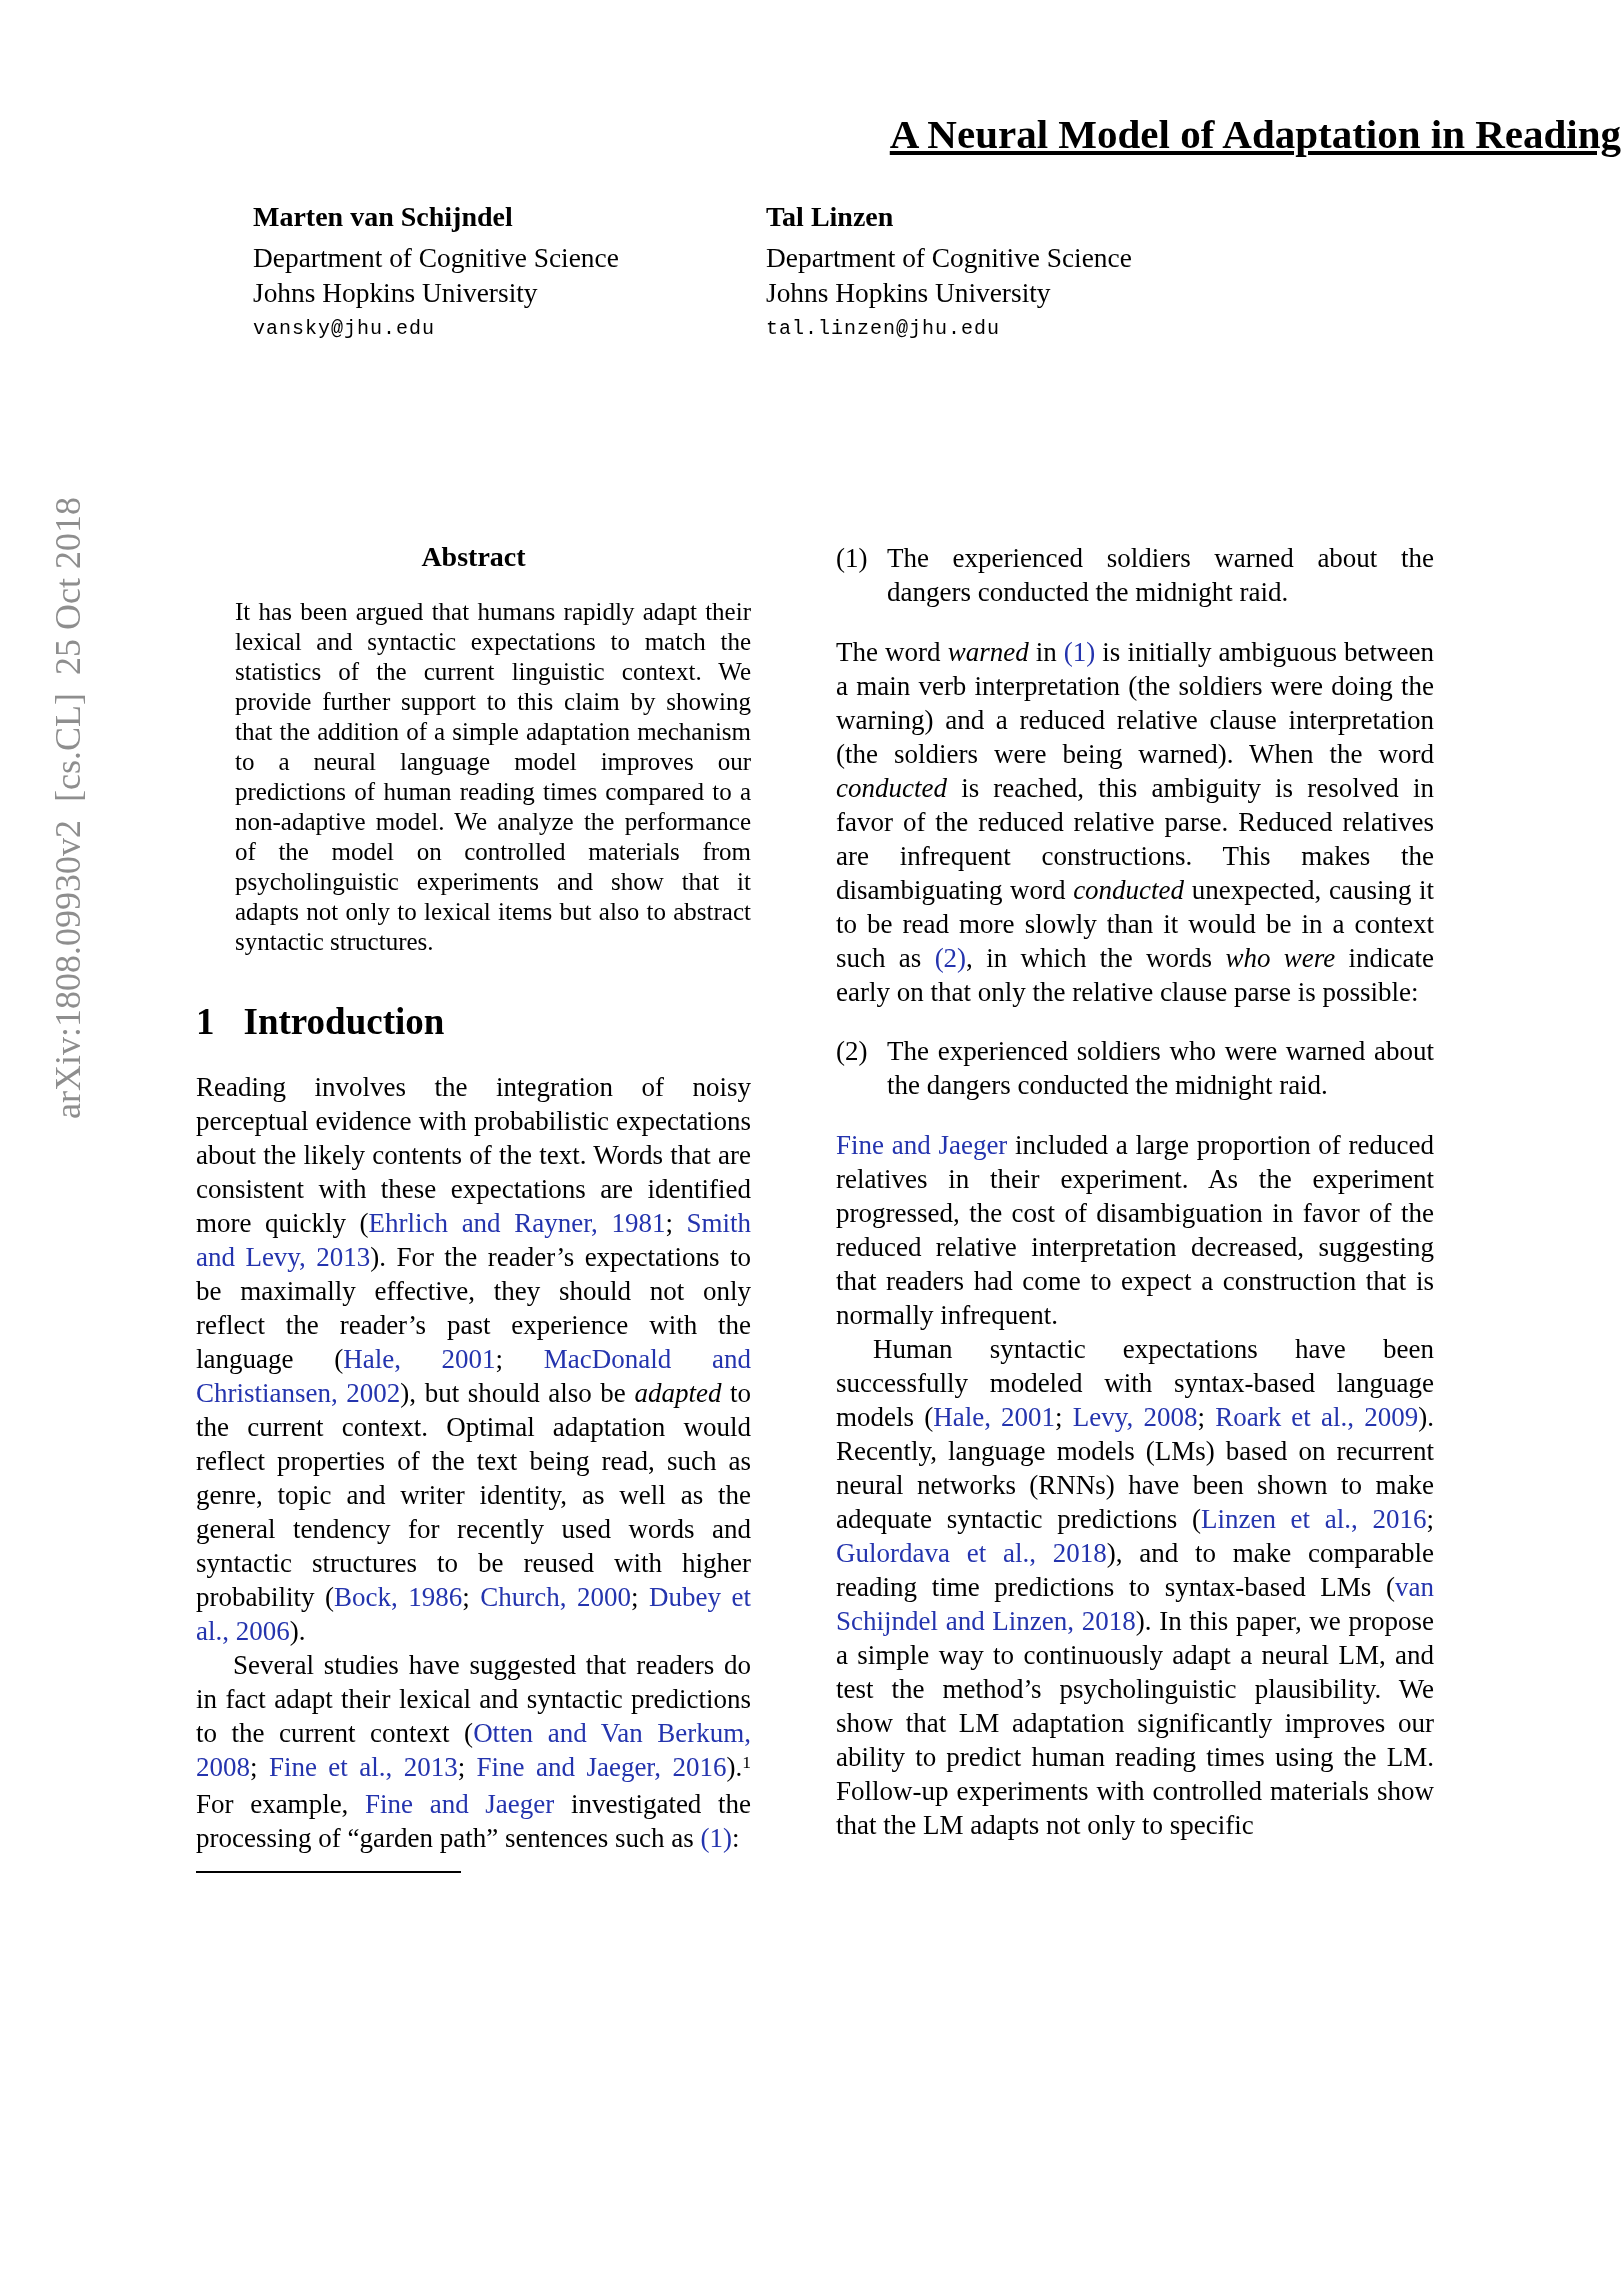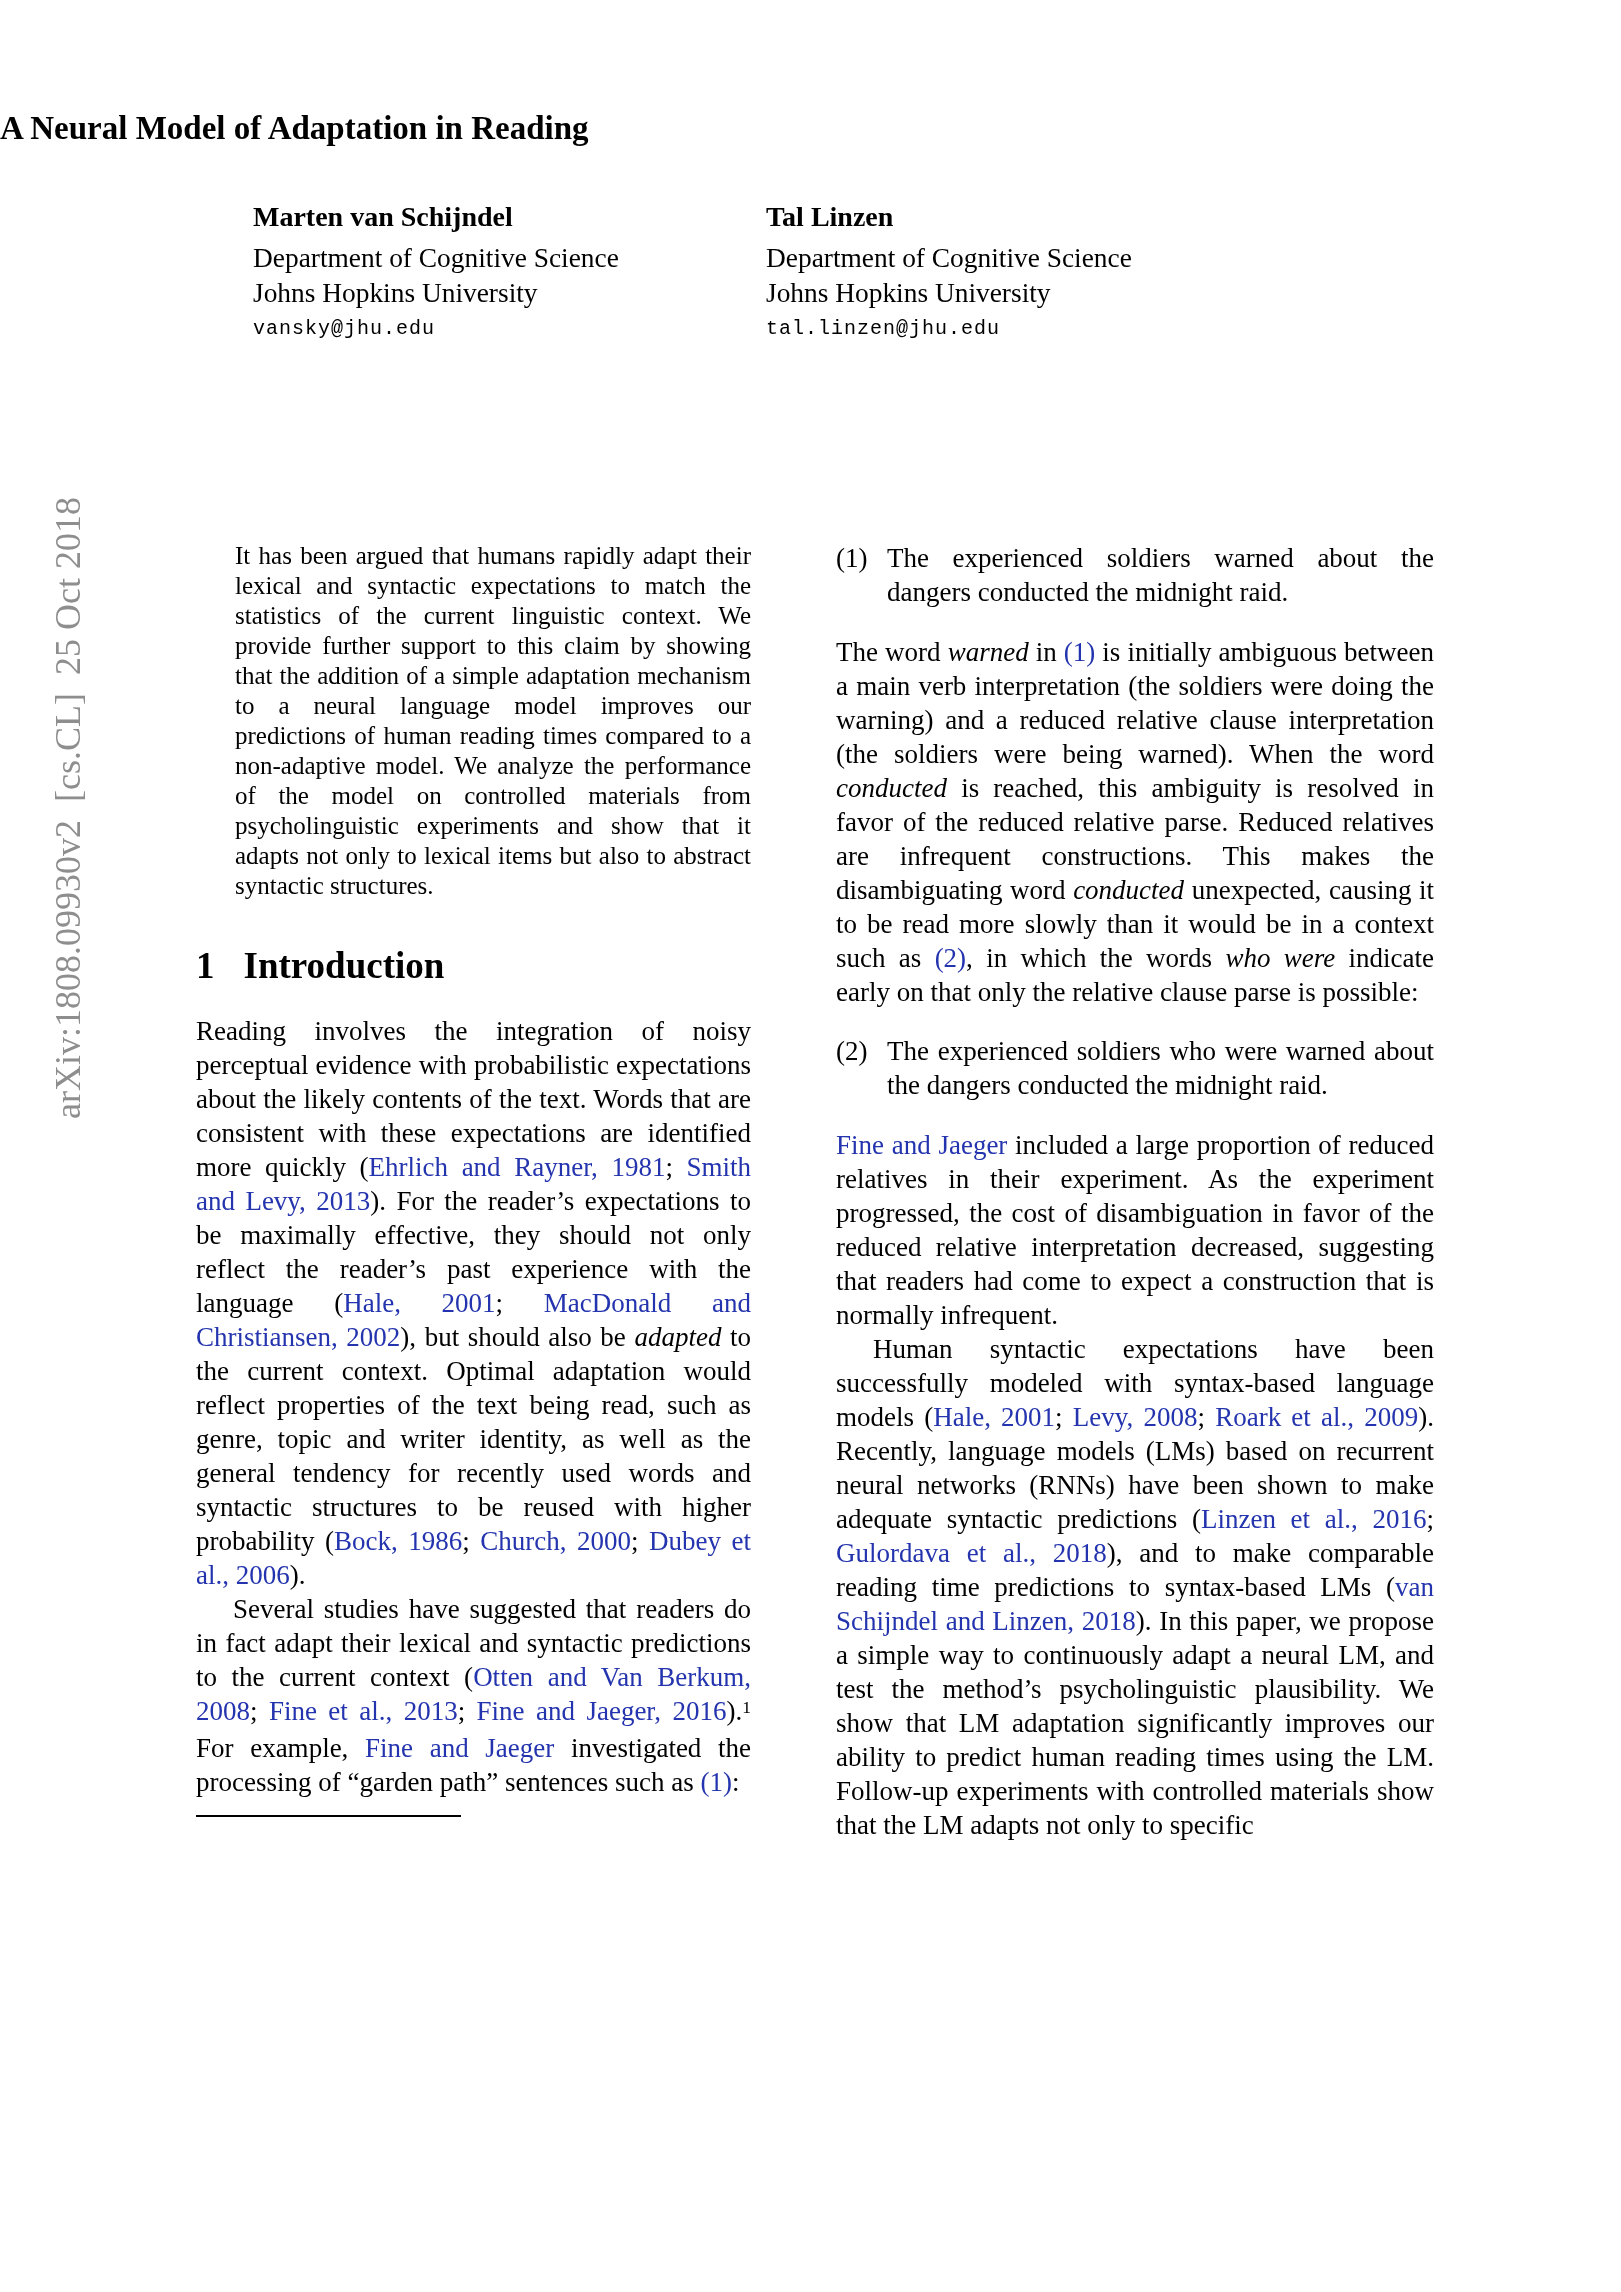--- a/index.html
+++ b/index.html
@@ -22,23 +22,24 @@
     font-size: 36px;
     color: var(--watermark-color, #8e8e8e);
     white-space: pre;
     font-family: "Liberation Serif", serif;
   }
   .title {
     position: absolute;
     top: 110px;
     left: 0;
     width: 100%;
-    text-align: left;
-    font-size: 33px;
+    text-align: right;
+    font-size: 41px;
     font-weight: bold;
+    text-decoration: underline;
   }
   .author {
     position: absolute;
     top: 201px;
     width: 588px;
     text-align: left;
   }
   .author-1 { left: 253px; }
   .author-2 { left: 766px; }
   .author-name { font-size: 28px; font-weight: bold; margin-bottom: 7.8px; }
@@ -124,20 +125,21 @@
 
   <div class="author author-2">
     <div class="author-name">Tal Linzen</div>
     <div class="author-line">Department of Cognitive Science</div>
     <div class="author-line">Johns Hopkins University</div>
     <div class="author-email">tal.linzen@jhu.edu</div>
   </div>
 
   <div class="col col-left">
     <div class="abstract">
+      <div class="abstract-heading">Abstract</div>
       <p class="abstract-text">It has been argued that humans rapidly adapt their lexical and syntactic expectations to match the statistics of the current linguistic context. We provide further support to this claim by showing that the addition of a simple adaptation mechanism to a neural language model improves our predictions of human reading times compared to a non-adaptive model. We analyze the performance of the model on controlled materials from psycholinguistic experiments and show that it adapts not only to lexical items but also to abstract syntactic structures.</p>
     </div>
 
     <h2 class="section-heading">
       <span class="sec-num">1</span><span>Introduction</span>
     </h2>
 
     <p class="body-par"><span>Reading involves the integration of noisy perceptual evidence with probabilistic expectations about the likely contents of the text. Words that are consistent with these expectations are identified more quickly (</span><span class="link">Ehrlich and Rayner, 1981</span><span>; </span><span class="link">Smith and Levy, 2013</span><span>). For the reader’s expectations to be maximally effective, they should not only reflect the reader’s past experience with the language (</span><span class="link">Hale, 2001</span><span>; </span><span class="link">MacDonald and Christiansen, 2002</span><span>), but should also be </span><span class="i">adapted</span><span> to the current context. Optimal adaptation would reflect properties of the text being read, such as genre, topic and writer identity, as well as the general tendency for recently used words and syntactic structures to be reused with higher probability (</span><span class="link">Bock, 1986</span><span>; </span><span class="link">Church, 2000</span><span>; </span><span class="link">Dubey et al., 2006</span><span>).</span></p>
     <p class="body-par indent"><span>Several studies have suggested that readers do in fact adapt their lexical and syntactic predictions to the current context (</span><span class="link">Otten and Van Berkum, 2008</span><span>; </span><span class="link">Fine et al., 2013</span><span>; </span><span class="link">Fine and Jaeger, 2016</span><span>).</span><span class="sup">1</span><span> For example, </span><span class="link">Fine and Jaeger</span><span> investigated the processing of “garden path” sentences such as </span><span class="link">(1)</span><span>:</span></p>
 

